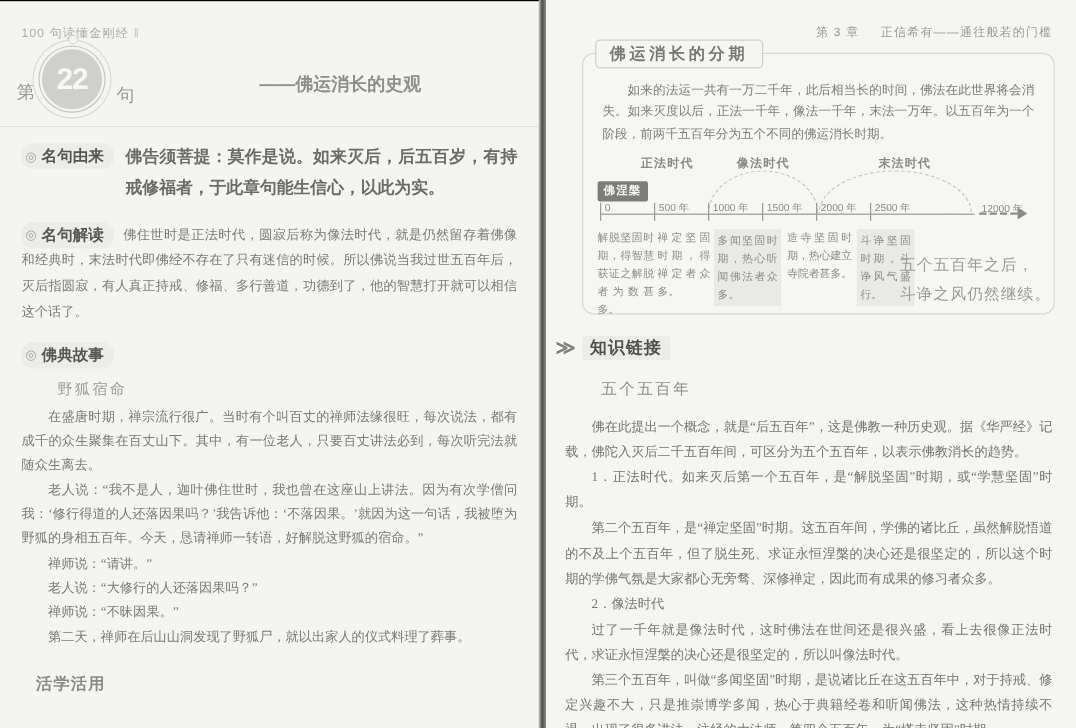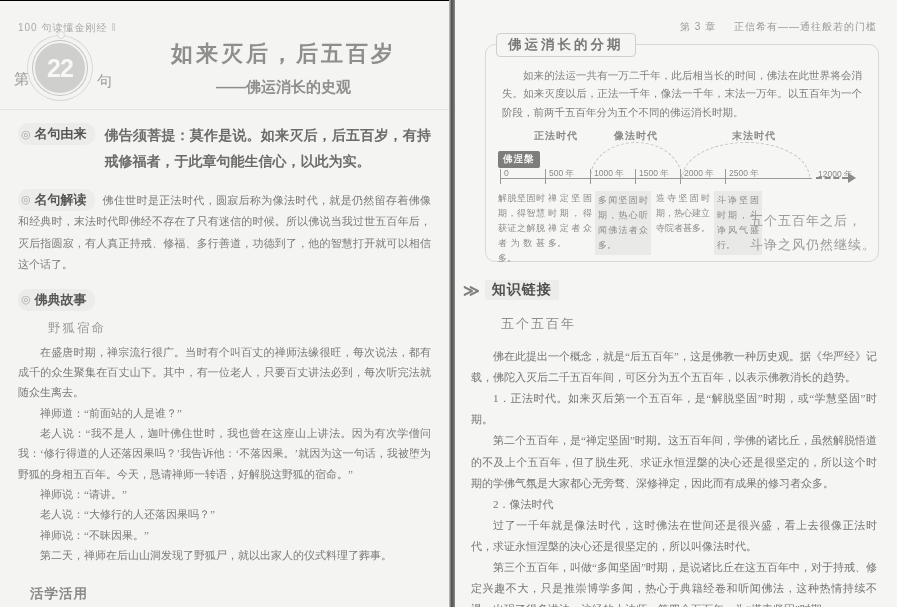--- a/index.html
+++ b/index.html
@@ -105,21 +105,20 @@
 
     <div class="title-block">
       <div class="seq-badge">
         <span class="seq-prefix">第</span>
         <span class="ornament">
           <span class="seq-num">22</span>
         </span>
         <span class="seq-suffix">句</span>
       </div>
       <div class="titles">
-        <h1>如来灭后，后五百岁</h1>
         <h2>——佛运消长的史观</h2>
       </div>
     </div>
 
     <div class="lp-body">
       <div class="sec-origin">
         <span class="chip">
           <span class="cicon">◎</span>
           <span>名句由来</span>
         </span>
@@ -134,21 +133,20 @@
         <div class="flow-text">佛住世时是正法时代，圆寂后称为像法时代，就是仍然留存着佛像和经典时，末法时代即佛经不存在了只有迷信的时候。所以佛说当我过世五百年后，灭后指圆寂，有人真正持戒、修福、多行善道，功德到了，他的智慧打开就可以相信这个话了。</div>
       </div>
 
       <div class="sec-story story">
         <span class="chip">
           <span class="cicon">◎</span>
           <span>佛典故事</span>
         </span>
         <div class="story-sub">野狐宿命</div>
         <p>在盛唐时期，禅宗流行很广。当时有个叫百丈的禅师法缘很旺，每次说法，都有成千的众生聚集在百丈山下。其中，有一位老人，只要百丈讲法必到，每次听完法就随众生离去。</p>
-        <p>禅师道：“前面站的人是谁？”</p>
         <p>老人说：“我不是人，迦叶佛住世时，我也曾在这座山上讲法。因为有次学僧问我：‘修行得道的人还落因果吗？’我告诉他：‘不落因果。’就因为这一句话，我被堕为野狐的身相五百年。今天，恳请禅师一转语，好解脱这野狐的宿命。”</p>
         <p>禅师说：“请讲。”</p>
         <p>老人说：“大修行的人还落因果吗？”</p>
         <p>禅师说：“不昧因果。”</p>
         <p>第二天，禅师在后山山洞发现了野狐尸，就以出家人的仪式料理了葬事。</p>
       </div>
 
       <div class="sec-app">
         <div class="app-head">
 

